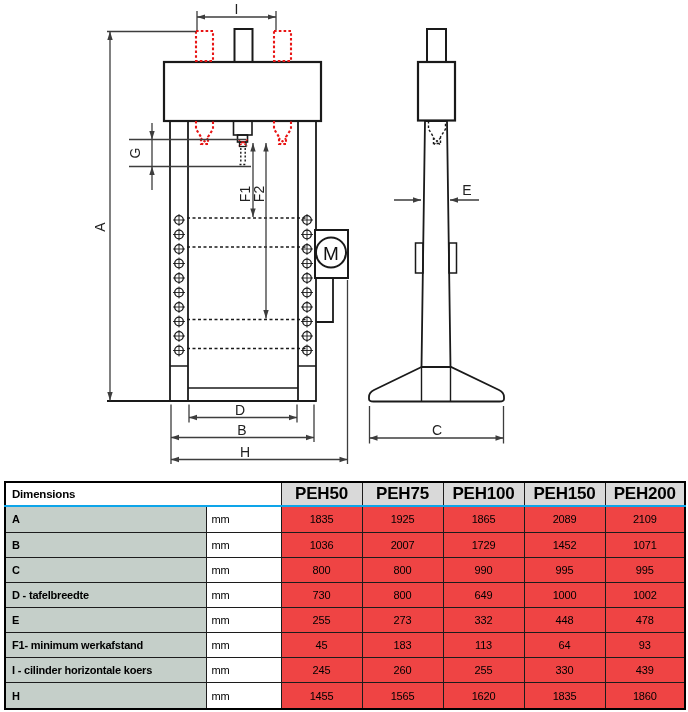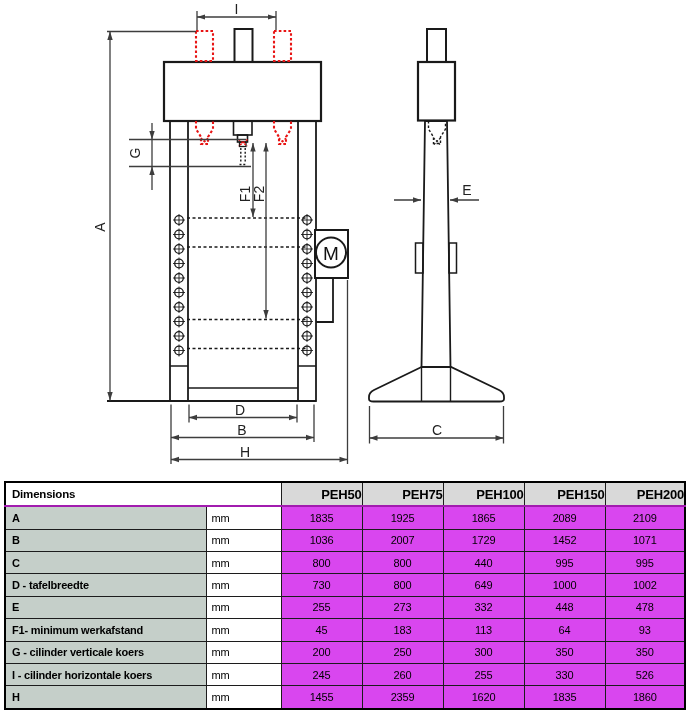--- a/index.html
+++ b/index.html
@@ -18,26 +18,26 @@
     font-size:11px;color:#000;
     border:2.5px solid #000;
   }
   .dim-table th,.dim-table td{
     border:1.6px solid #1c1c1c;
     overflow:hidden;white-space:nowrap;
     padding:0;
     vertical-align:middle;
     letter-spacing:-0.2px;
   }
-  .dim-table thead th{height:22px;border-bottom:2px solid #a21caf;margin-top:22px;}
+  .dim-table thead th{height:22px;border-bottom:2px solid #0ea5e9;margin-top:22px;}
   .cell-dimhdr{background:#fff;font-weight:bold;text-align:left;padding-left:6px!important;font-size:11.5px;}
-  .cell-model{background:#d9d9d9;font-weight:bold;text-align:right;font-size:13px;}
+  .cell-model{background:#d9d9d9;font-weight:bold;text-align:center;font-size:17px;}
   .cell-label{background:#c5cfc9;font-weight:bold;text-align:left;padding-left:6px!important;}
   .cell-unit{background:#fff;text-align:left;padding-left:5px!important;font-weight:normal;}
-  .cell-value{background:#d946ef;text-align:center;font-weight:normal;}
+  .cell-value{background:#ef4444;text-align:center;font-weight:normal;}
 </style>
 </head>
 <body>
 
 <div id="stage">
 
 <svg width="688" height="478" viewBox="0 0 688 478">
 
   <g stroke="#1a1a1a" fill="none">
 
@@ -256,21 +256,21 @@
       <td class="cell-value">2007</td>
       <td class="cell-value">1729</td>
       <td class="cell-value">1452</td>
       <td class="cell-value">1071</td>
     </tr>
     <tr>
       <td class="cell-label">C</td>
       <td class="cell-unit">mm</td>
       <td class="cell-value">800</td>
       <td class="cell-value">800</td>
-      <td class="cell-value">440</td>
+      <td class="cell-value">990</td>
       <td class="cell-value">995</td>
       <td class="cell-value">995</td>
     </tr>
     <tr>
       <td class="cell-label">D - tafelbreedte</td>
       <td class="cell-unit">mm</td>
       <td class="cell-value">730</td>
       <td class="cell-value">800</td>
       <td class="cell-value">649</td>
       <td class="cell-value">1000</td>
@@ -288,42 +288,33 @@
     <tr>
       <td class="cell-label">F1- minimum werkafstand</td>
       <td class="cell-unit">mm</td>
       <td class="cell-value">45</td>
       <td class="cell-value">183</td>
       <td class="cell-value">113</td>
       <td class="cell-value">64</td>
       <td class="cell-value">93</td>
     </tr>
     <tr>
-      <td class="cell-label">G - cilinder verticale koers</td>
-      <td class="cell-unit">mm</td>
-      <td class="cell-value">200</td>
-      <td class="cell-value">250</td>
-      <td class="cell-value">300</td>
-      <td class="cell-value">350</td>
-      <td class="cell-value">350</td>
-    </tr>
-    <tr>
       <td class="cell-label">I - cilinder horizontale koers</td>
       <td class="cell-unit">mm</td>
       <td class="cell-value">245</td>
       <td class="cell-value">260</td>
       <td class="cell-value">255</td>
       <td class="cell-value">330</td>
-      <td class="cell-value">526</td>
+      <td class="cell-value">439</td>
     </tr>
     <tr>
       <td class="cell-label">H</td>
       <td class="cell-unit">mm</td>
       <td class="cell-value">1455</td>
-      <td class="cell-value">2359</td>
+      <td class="cell-value">1565</td>
       <td class="cell-value">1620</td>
       <td class="cell-value">1835</td>
       <td class="cell-value">1860</td>
     </tr>
   </tbody>
 </table>
 
 </div>
 
 </body></html>

